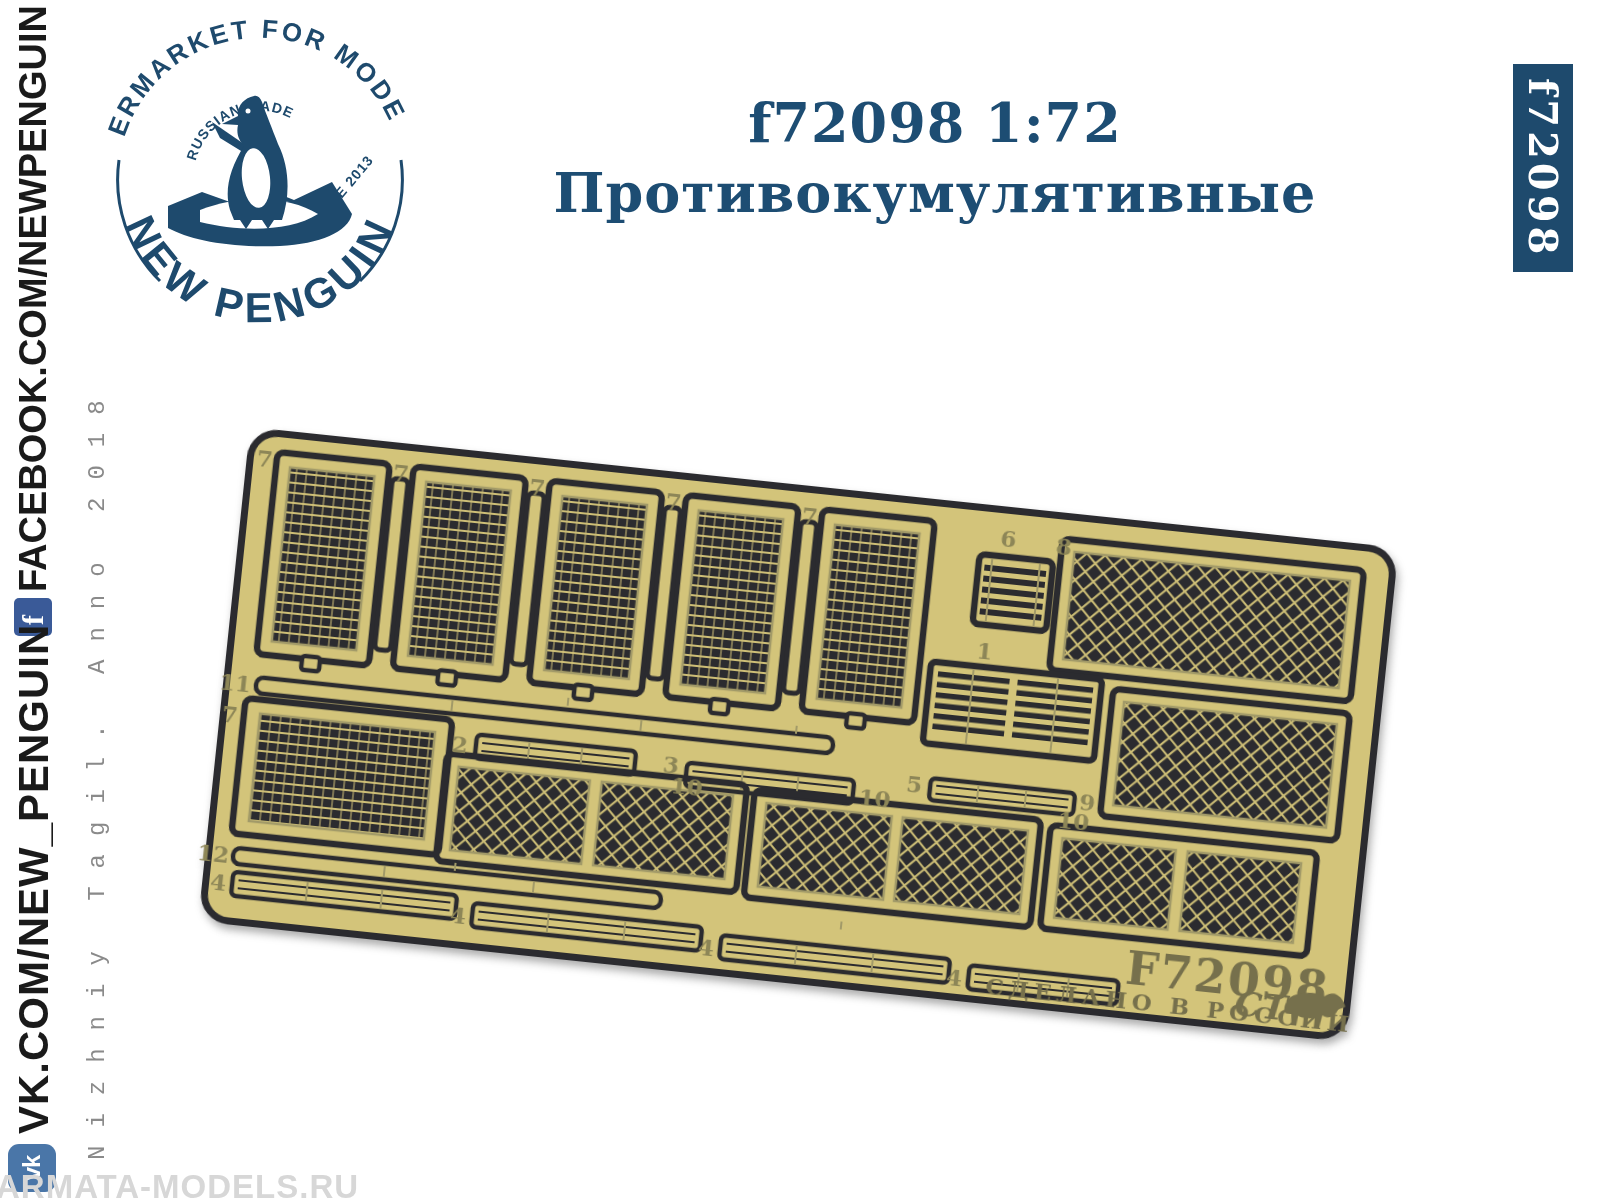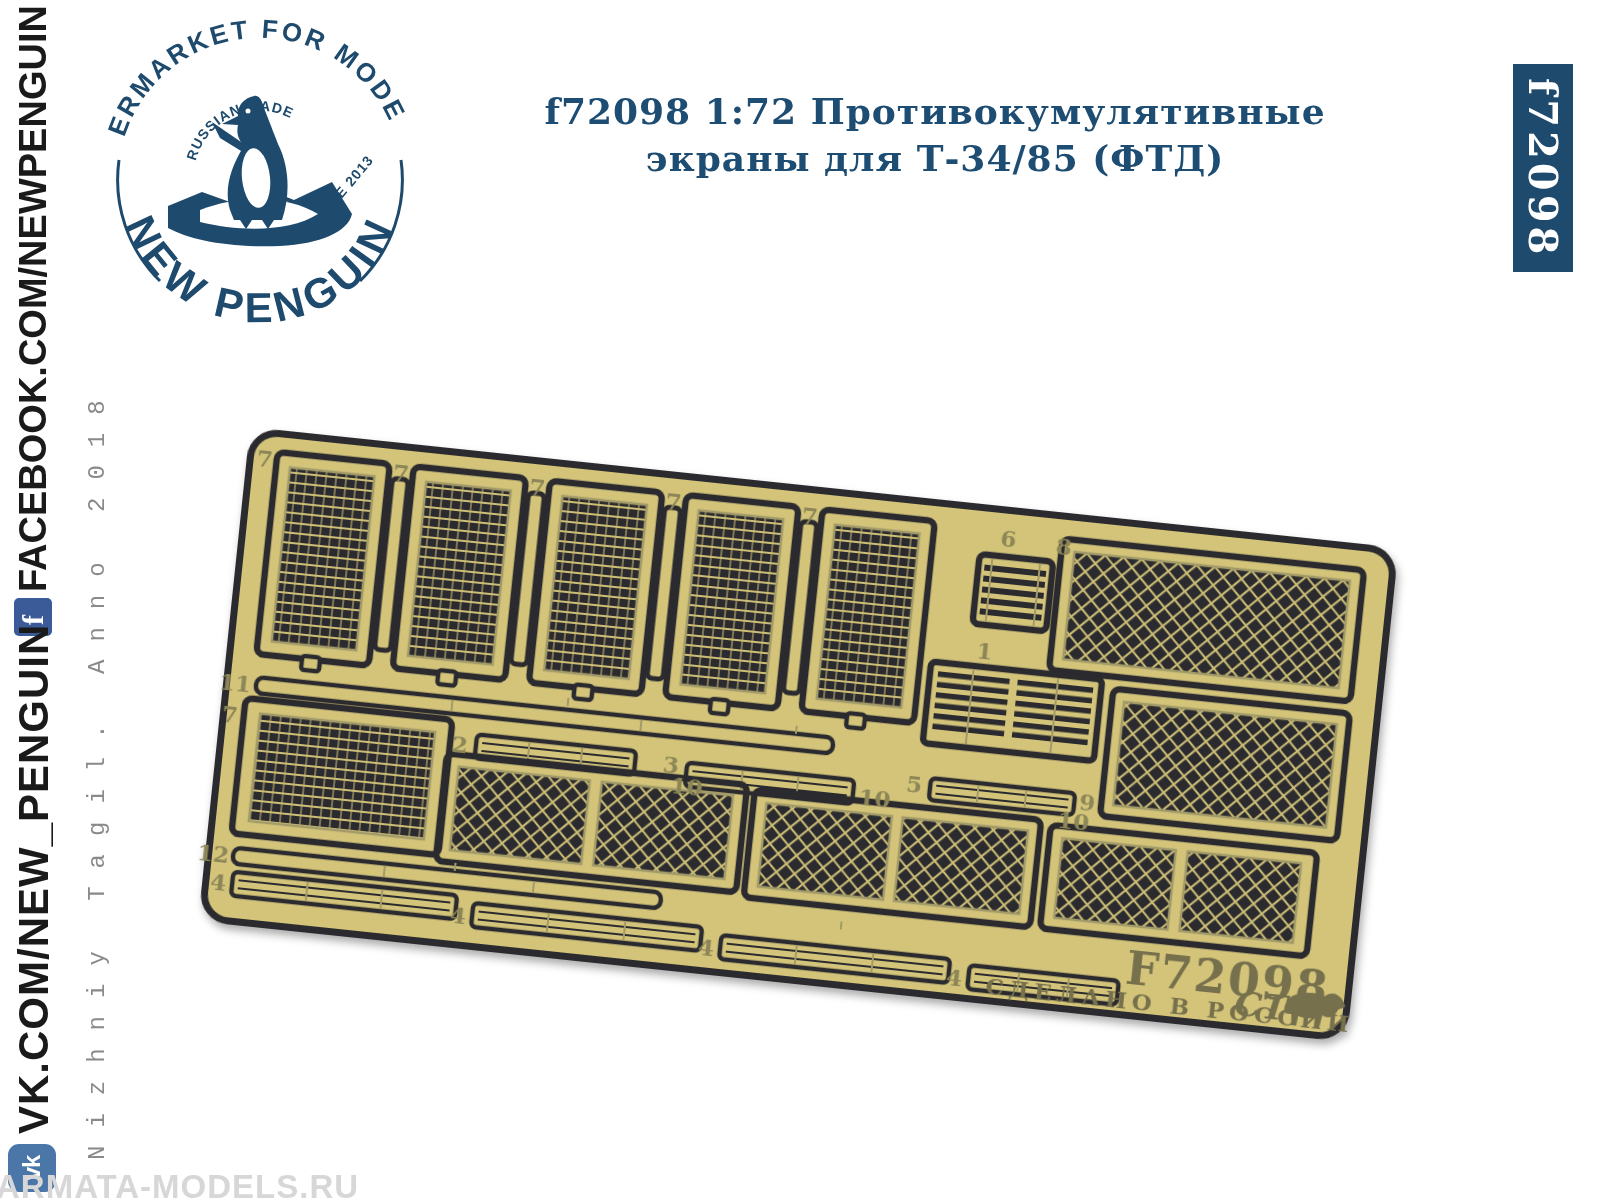--- a/index.html
+++ b/index.html
@@ -5,21 +5,21 @@
   html,body{margin:0;padding:0;}
   body{
     width:1600px;height:1200px;position:relative;overflow:hidden;
     background:#ffffff;font-family:"Liberation Sans",sans-serif;
   }
   
   .title{
     position:absolute;left:420px;top:88px;width:1030px;
     text-align:center;color:#1d4d73;
     font-family:"DejaVu Serif",serif;font-weight:bold;
-    font-size:36px;line-height:1.3;letter-spacing:1px;
+    font-size:54px;line-height:1.3;letter-spacing:1px;
   }
   
   .code-banner{
     position:absolute;left:1513px;top:64px;width:60px;height:208px;
     background:#1e4a6d;display:flex;align-items:center;justify-content:center;
   }
   .code-banner span{
     writing-mode:vertical-rl;color:#ffffff;
     font-family:"DejaVu Serif",serif;font-weight:bold;
     font-size:40px;letter-spacing:4px;
@@ -121,21 +121,20 @@
     <path d="M -16,-36 L -48,-58 L -40,-42 L -14,-26 Z" fill="#1e4a6d"></path>
     <path d="M -6,-84 C -16,-82 -23,-74 -22,-64 L -38,-56 L -22,-55 C -24,-46 -21,-40 -16,-34 C -30,-12 -36,10 -30,30 L -26,40 L 22,40 C 30,16 30,-12 18,-36 C 12,-52 6,-66 2,-78 C 0,-83 -3,-85 -6,-84 Z" fill="#1e4a6d"></path>
     <ellipse cx="-4" cy="-2" rx="14" ry="30" fill="#ffffff" transform="rotate(-6 -4 -2)"></ellipse>
     <circle cx="-12" cy="-69" r="2.5" fill="#ffffff"></circle>
     <path d="M -20,40 L -8,40 L -14,49 Z M 2,40 L 14,40 L 8,49 Z" fill="#1e4a6d"></path>
   </g>
 </svg>
 
 <div class="title">
   <div>f72098 1:72 Противокумулятивные</div>
-  <div>экраны для Т-34/85 (ФТД)</div>
 </div>
 
 <div class="code-banner">
   <span>f72098</span>
 </div>
 
 <div class="rot sb-fb-text">FACEBOOK.COM/NEWPENGUIN</div>
 <div class="icon-badge fb-badge">
   <span>f</span>
 </div>

